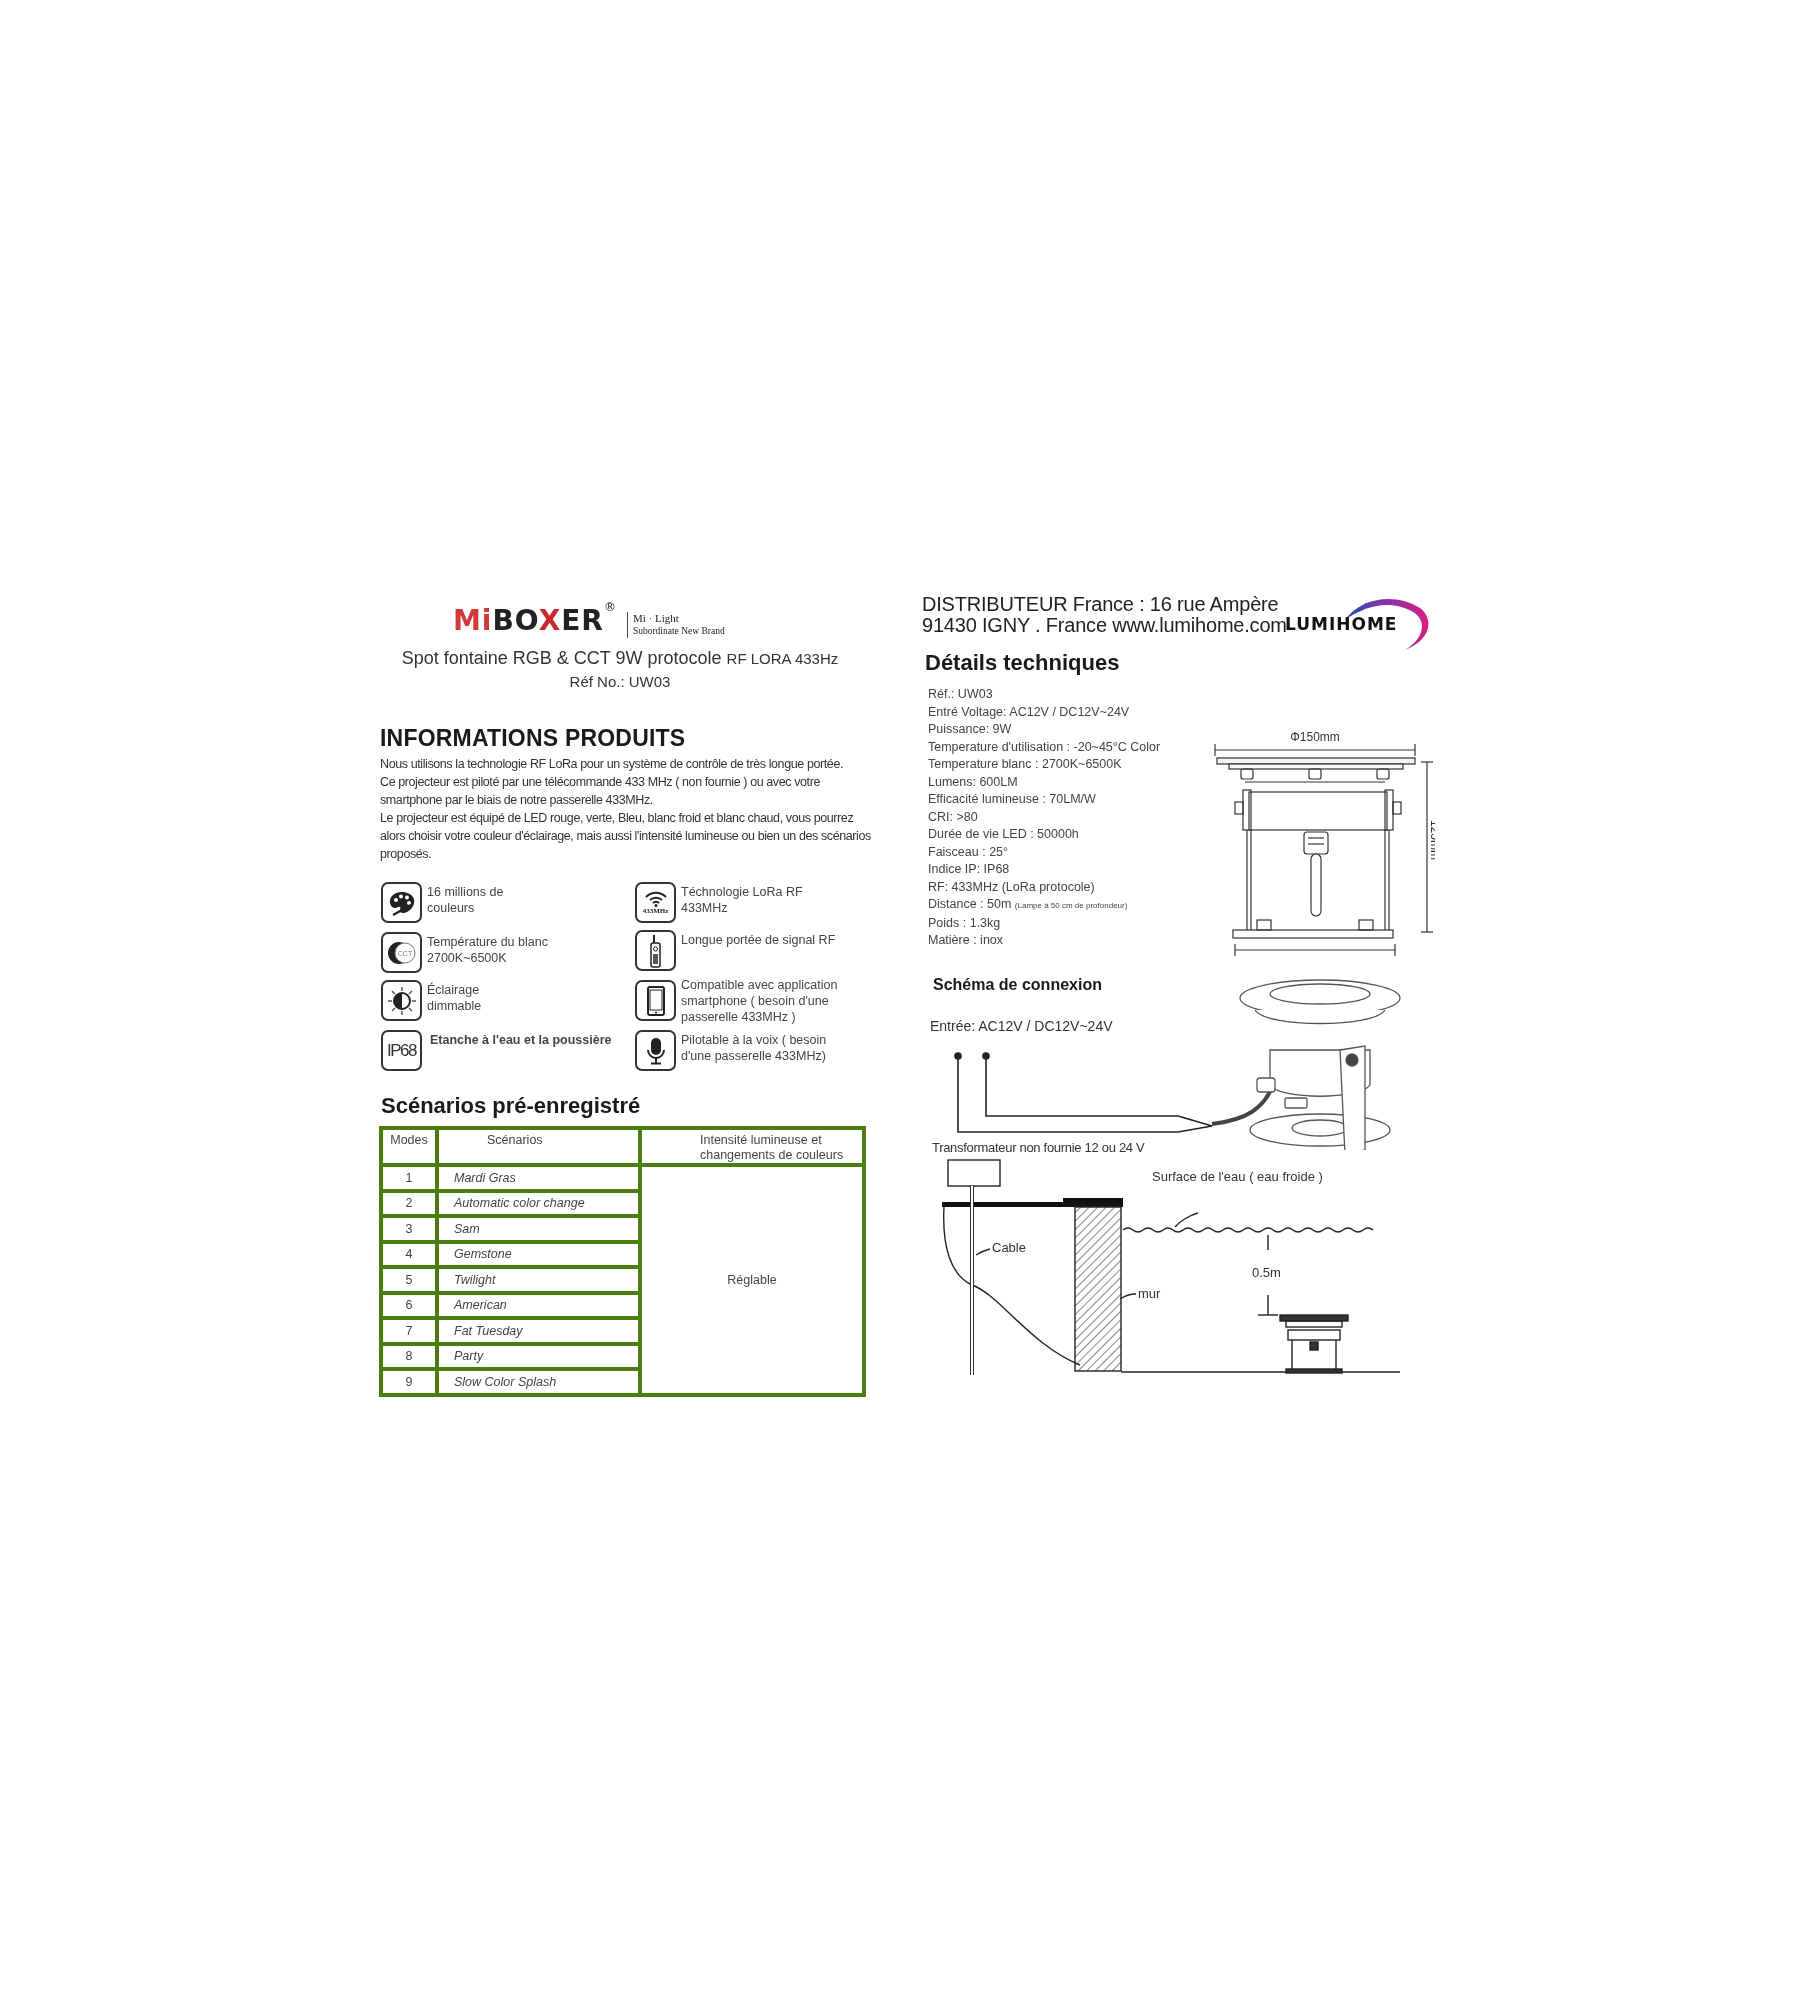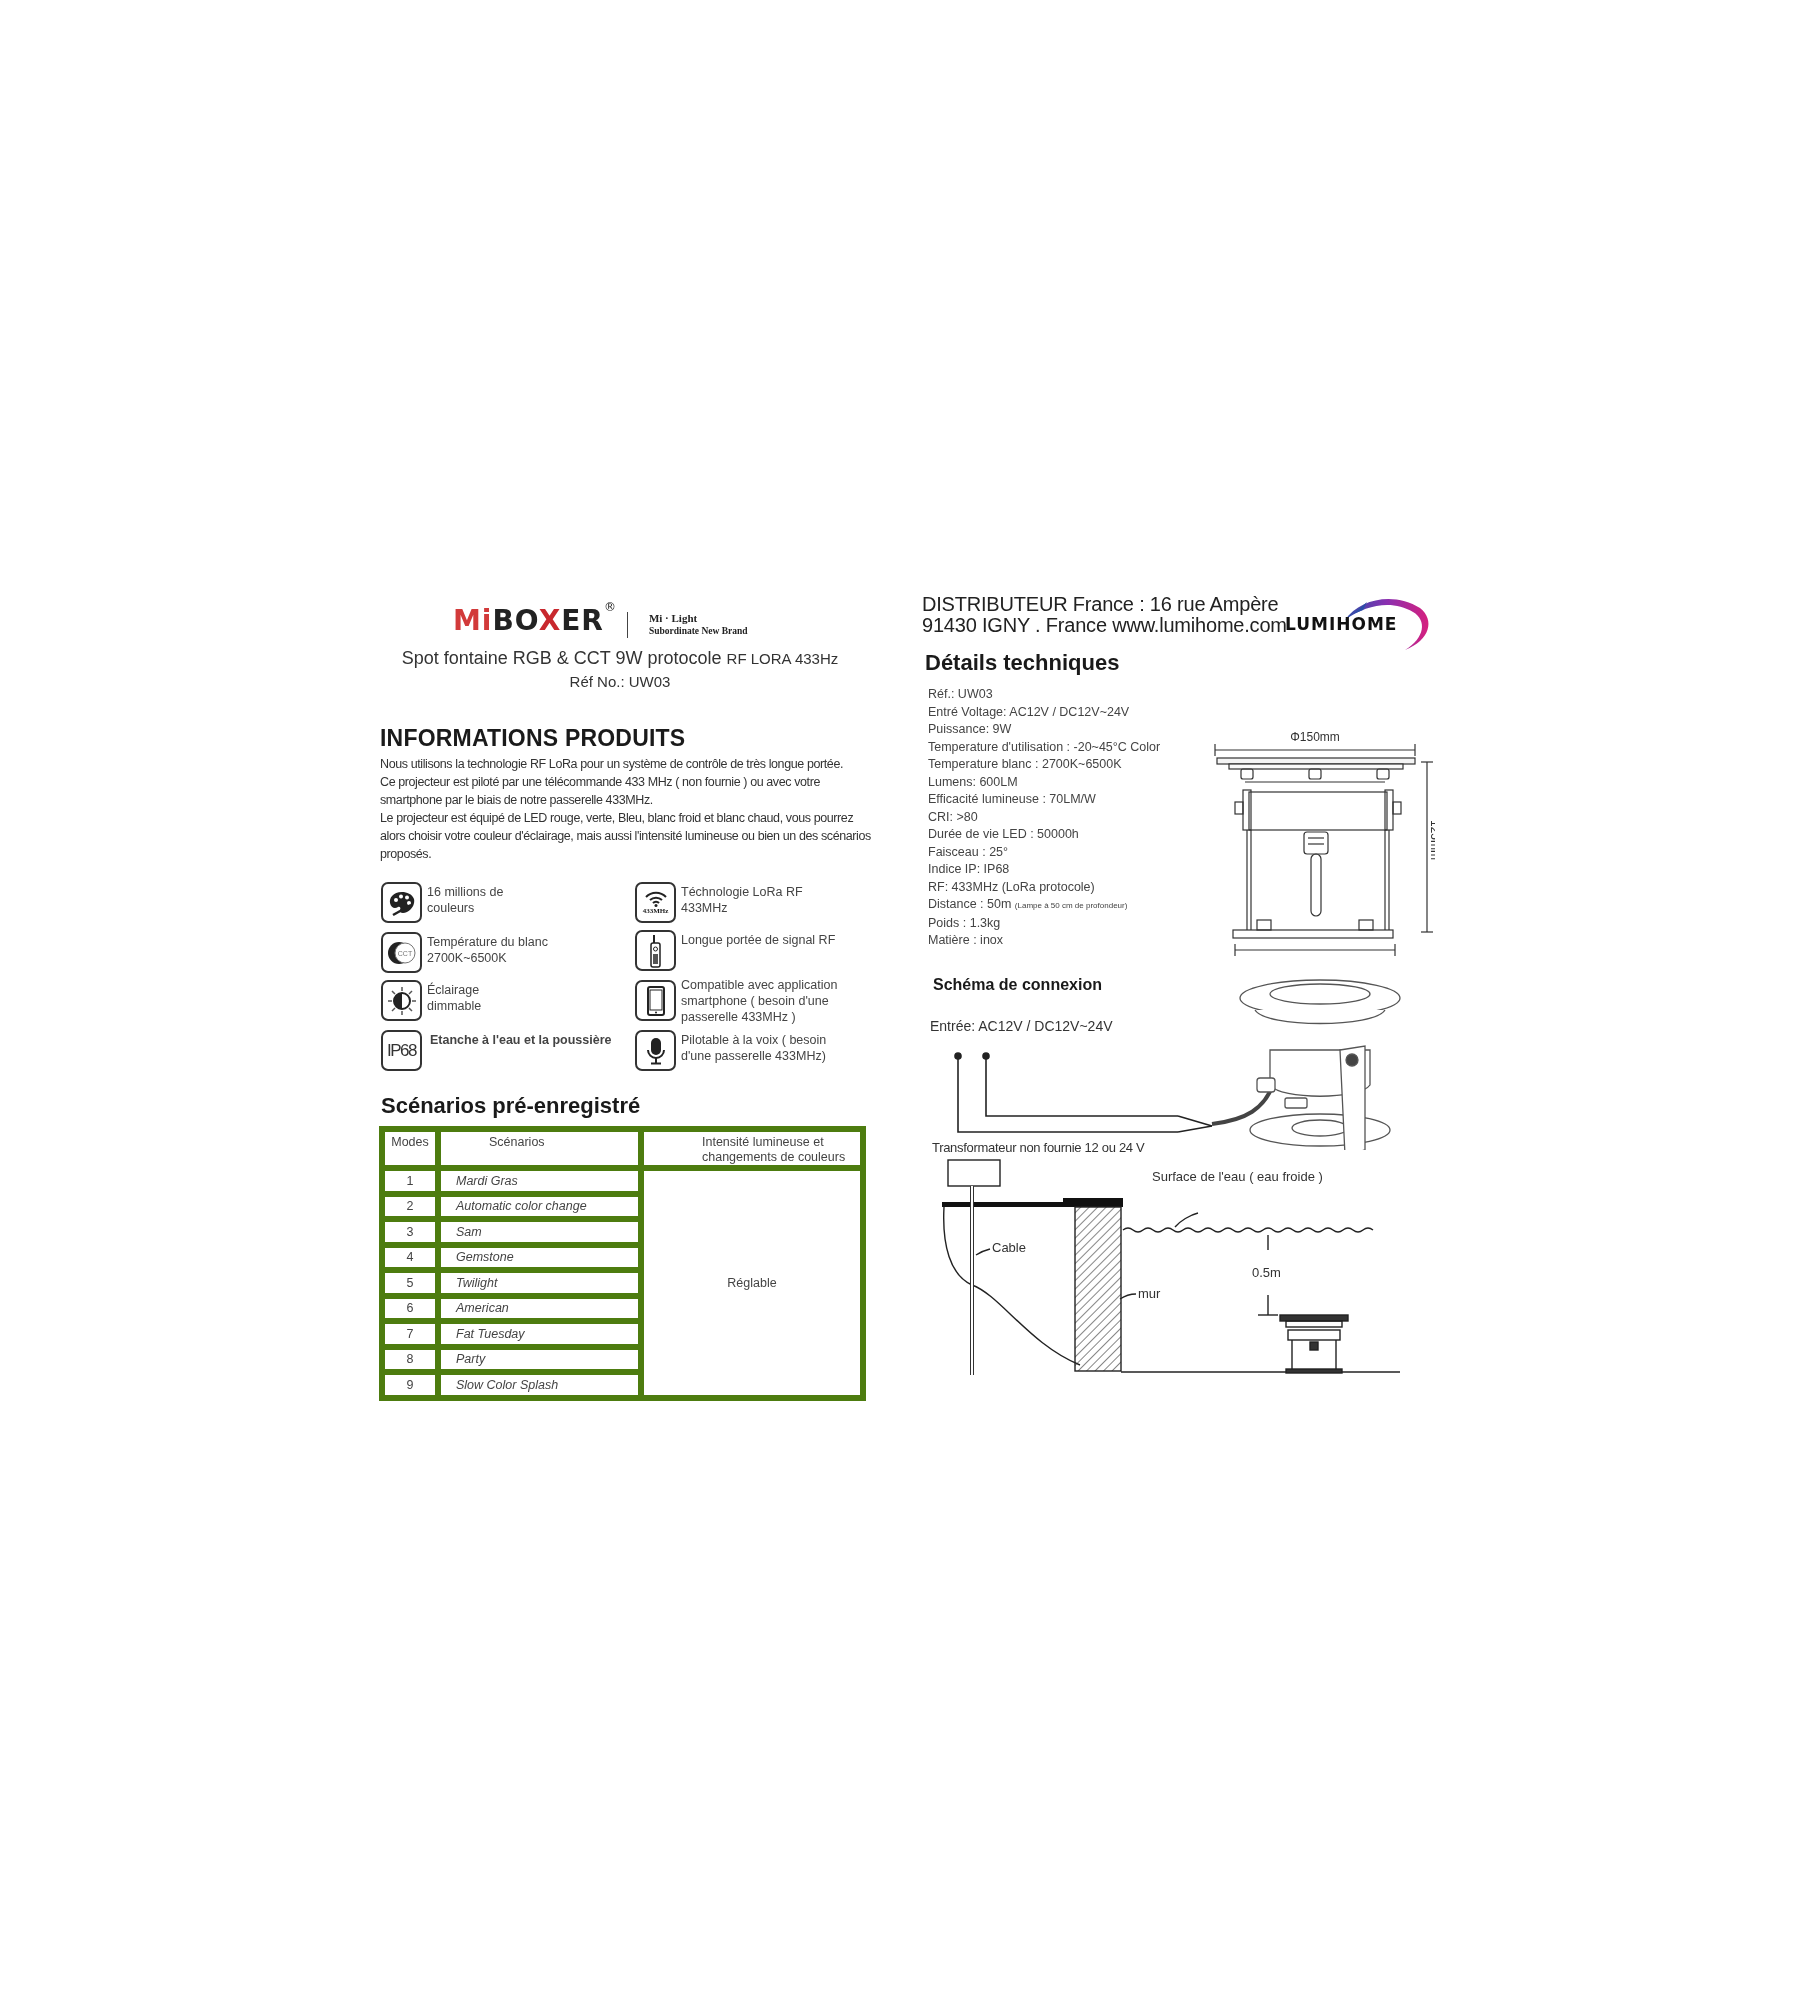--- a/index.html
+++ b/index.html
@@ -7,37 +7,37 @@
   body { font-family: "Liberation Sans", sans-serif; color: #333; position: relative; }
 
   .abs { position: absolute; }
 
   
   .brand-row { left: 453px; top: 603px; display: flex; align-items: center; }
   .miboxer { font-family: "DejaVu Sans", sans-serif; font-size: 28px; font-weight: bold; letter-spacing: 1px; color: #222; }
   .miboxer .mi { color: #d23a3a; }
   .miboxer .x { color: #c8282e; }
   .miboxer sup { font-size: 12px; font-weight: normal; vertical-align: top; position: relative; top: -4px; }
-  .mi-light { margin-left: 10px; border-left: 1.5px solid #444; padding-left: 21px; font-family: "Liberation Serif", serif; font-size: 11px; line-height: 13px; font-weight: bold; color: #222; margin-top: 9px; }
+  .mi-light { margin-left: 10px; border-left: 1.5px solid #444; padding-left: 5px; font-family: "Liberation Serif", serif; font-size: 11px; line-height: 13px; font-weight: normal; color: #222; margin-top: 9px; }
 
   .product-title { left: 370px; width: 500px; top: 648px; text-align: center; font-size: 18px; color: #333; }
   .product-title .small { font-size: 15px; }
   .product-ref { left: 370px; width: 500px; top: 673px; text-align: center; font-size: 15px; color: #333; }
 
   .h-info { left: 380px; top: 725px; font-size: 23px; font-weight: bold; color: #1a1a1a; letter-spacing: 0.2px; }
   .info-text { left: 380px; top: 755px; width: 500px; font-size: 12.5px; line-height: 18px; color: #333; letter-spacing: -0.4px; }
 
   .feature { display: flex; align-items: flex-start; }
   .feature .ficon { width: 41px; height: 41px; border: 2px solid #333; border-radius: 7px; display: flex; align-items: center; justify-content: center; flex-shrink: 0; background: #fff; }
   .feature .ftext { margin-left: 5px; font-size: 12.5px; line-height: 16px; color: #444; margin-top: 2px; }
 
   .h-scen { left: 381px; top: 1093px; font-size: 22px; font-weight: bold; color: #1a1a1a; }
 
   table.scen { position: absolute; left: 379px; top: 1126px; width: 487px; border-collapse: collapse; font-size: 12.5px; color: #444; }
-  table.scen td, table.scen th { border: 6px solid #4d7c0f; font-weight: normal; height: 25.5px; padding: 0 6px; margin-left: 16px; }
+  table.scen td, table.scen th { border: 4px solid #4d7c0f; font-weight: normal; height: 25.5px; padding: 0 6px; margin-left: 16px; }
   table.scen th { height: 36px; vertical-align: top; padding-top: 3px; }
   table.scen td.mode { text-align: center; width: 56px; }
   table.scen td.name { width: 203px; padding-left: 15px; font-style: italic; }
   table.scen th.mh { text-align: center; }
   table.scen th.sh { text-align: left; padding-left: 48px; }
   table.scen th.ih { text-align: left; padding-left: 58px; line-height: 15px; }
   table.scen td.reg { text-align: center; vertical-align: middle; }
 
   
   .distrib { left: 922px; top: 594px; font-size: 20px; line-height: 21px; color: #222; letter-spacing: -0.2px; }

